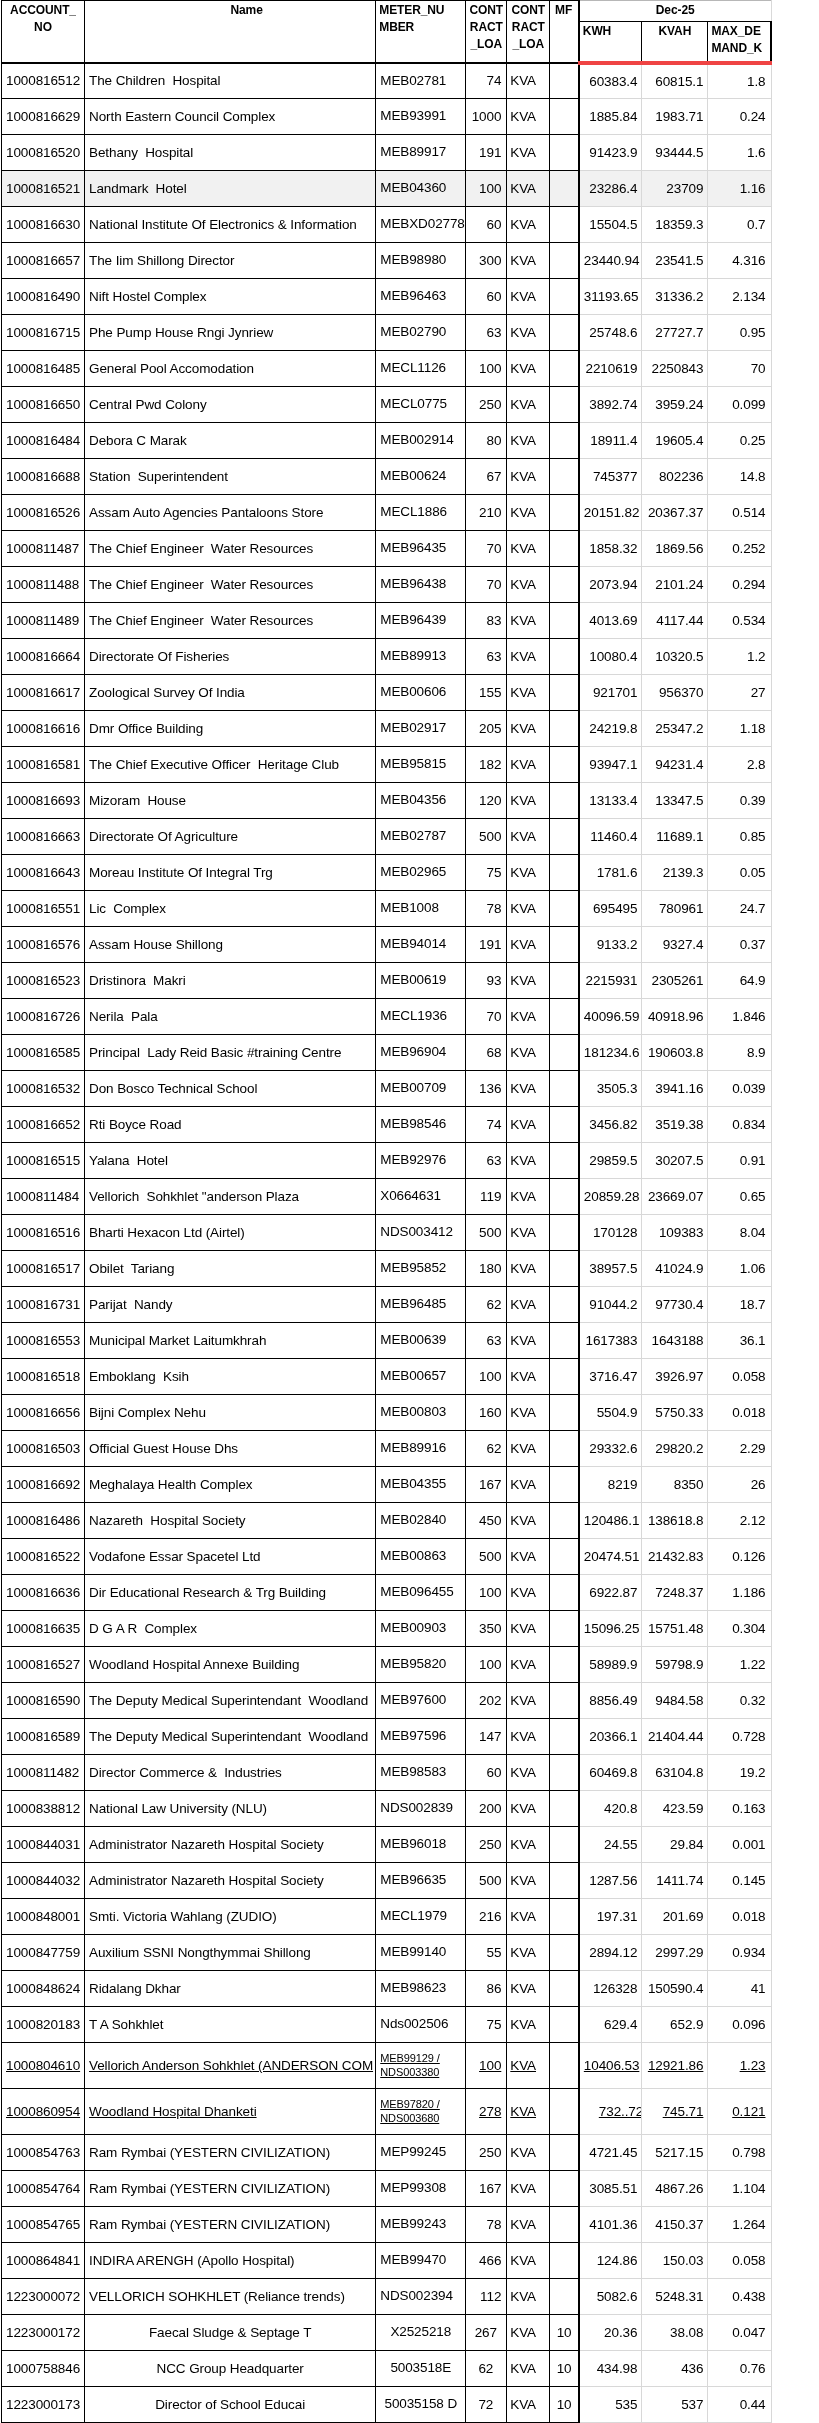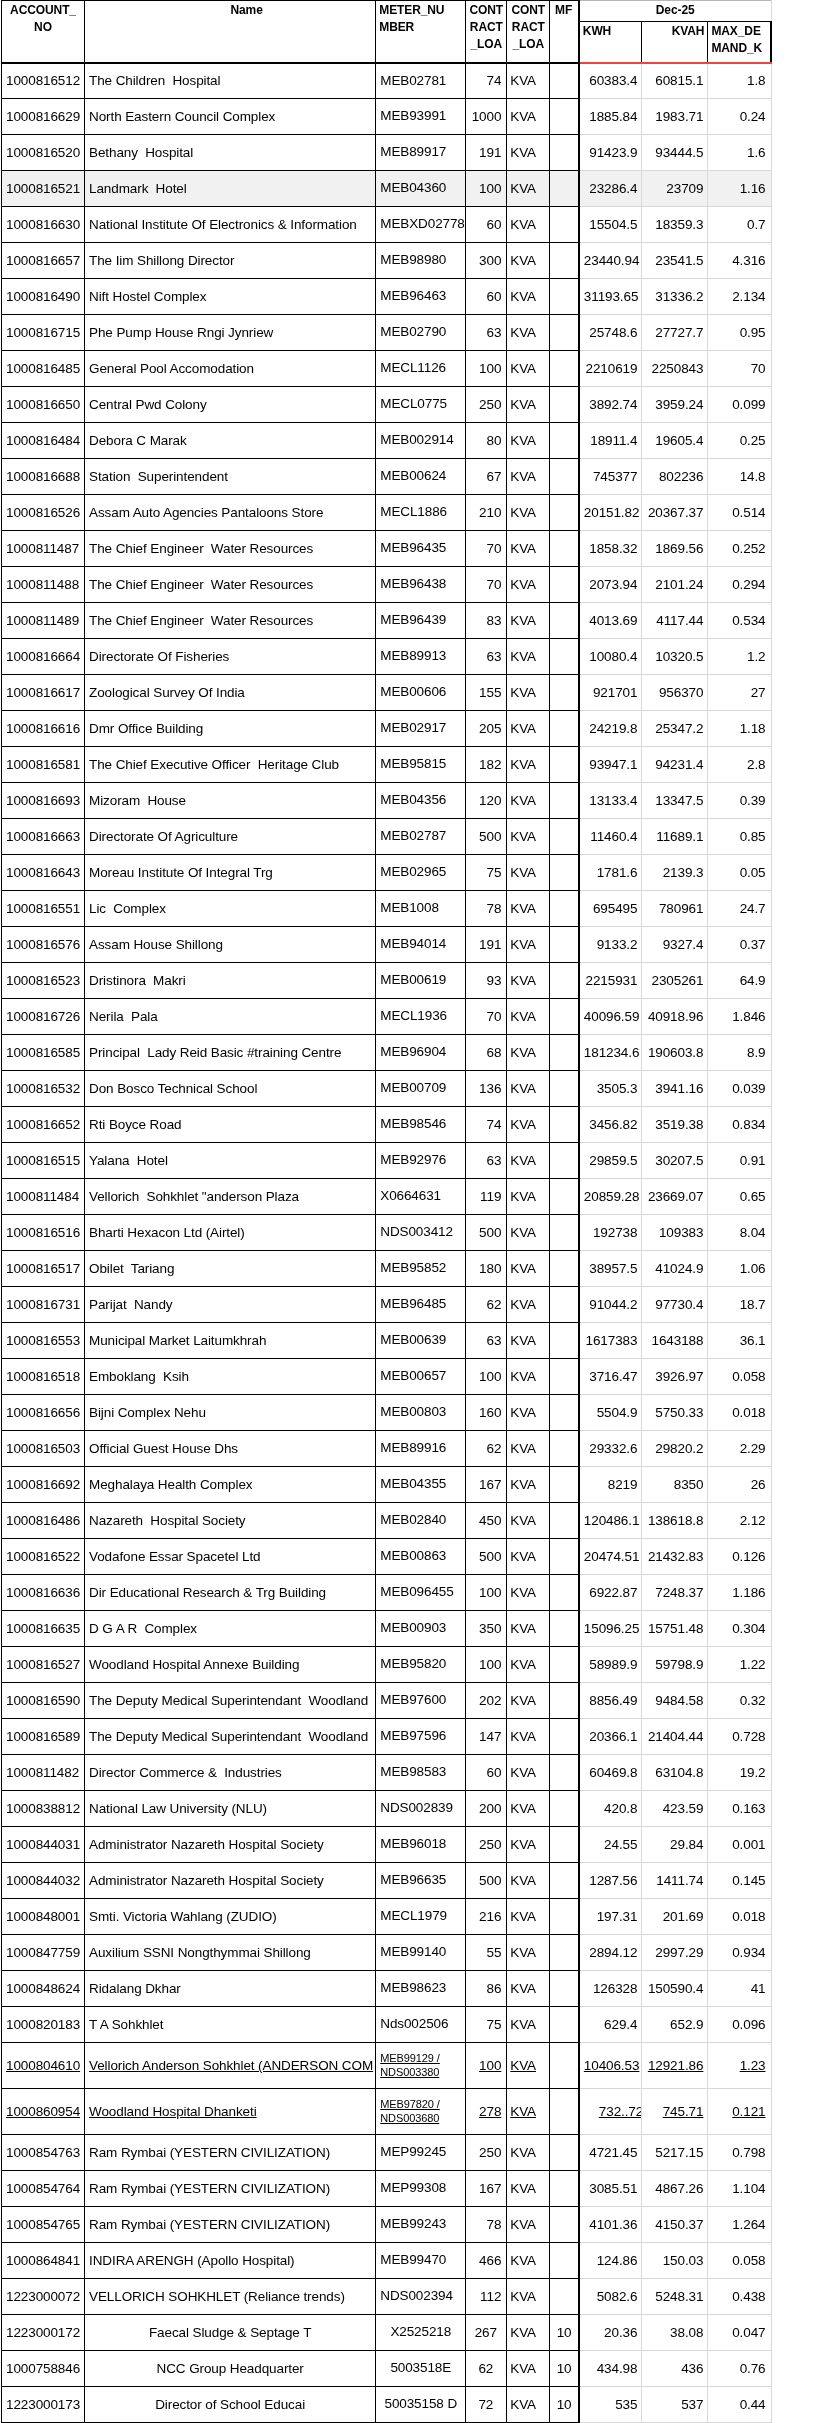--- a/index.html
+++ b/index.html
@@ -26,35 +26,35 @@
     line-height: 1.42;
     vertical-align: top;
     white-space: pre-line;
     padding: 1px 3px;
     border: 1px solid #000;
     letter-spacing: -0.1px;
   }
   thead tr.hrow1 { height: 21px; }
   thead tr.hrow2 { height: 41px; }
   thead th[rowspan] { border-bottom: 2px solid #000; }
-  thead tr.hrow2 th { border-bottom: 2px solid #ef4444; }
+  thead tr.hrow2 th { border-bottom: 4px solid #ef4444; }
   th.c-account { text-align: center; }
   th.c-name    { text-align: center; padding-left: 36px; }
   th.c-meter   { text-align: left; margin-top: 44px; }
   th.c-load, th.c-unit { text-align: center; }
   th.c-mf      { text-align: center; padding-left: 2px; }
   th.c-group   {
     text-align: center;
     border-left: 2px solid #000;
     border-right: 1px solid #d9d9d9;
     border-top: 1px solid #b7b7b7;
     border-bottom: 1px solid #000;
   }
   th.c-kwh { text-align: left; border-left: 2px solid #000; }
-  th.c-kvah { text-align: right; }
+  th.c-kvah { text-align: center; }
   th.c-max { text-align: left; border-right: 2px solid #000; }
   
   tbody tr { height: 36px; }
   tbody tr.tall { height: 46px; text-decoration: underline; }
   tbody td {
     font-size: 13.5px;
     vertical-align: middle;
     padding: 1px 4px;
     border: 1px solid #000;
     letter-spacing: -0.1px;
@@ -472,21 +472,21 @@
           <td class="kvah">23669.07</td>
           <td class="max">0.65</td>
         </tr>
         <tr>
           <td class="account">1000816516</td>
           <td class="name">Bharti Hexacon Ltd (Airtel)</td>
           <td class="meter">NDS003412</td>
           <td class="load">500</td>
           <td class="unit">KVA</td>
           <td class="mf"></td>
-          <td class="kwh">192738</td>
+          <td class="kwh">170128</td>
           <td class="kvah">109383</td>
           <td class="max">8.04</td>
         </tr>
         <tr>
           <td class="account">1000816517</td>
           <td class="name">Obilet  Tariang</td>
           <td class="meter">MEB95852</td>
           <td class="load">180</td>
           <td class="unit">KVA</td>
           <td class="mf"></td>

